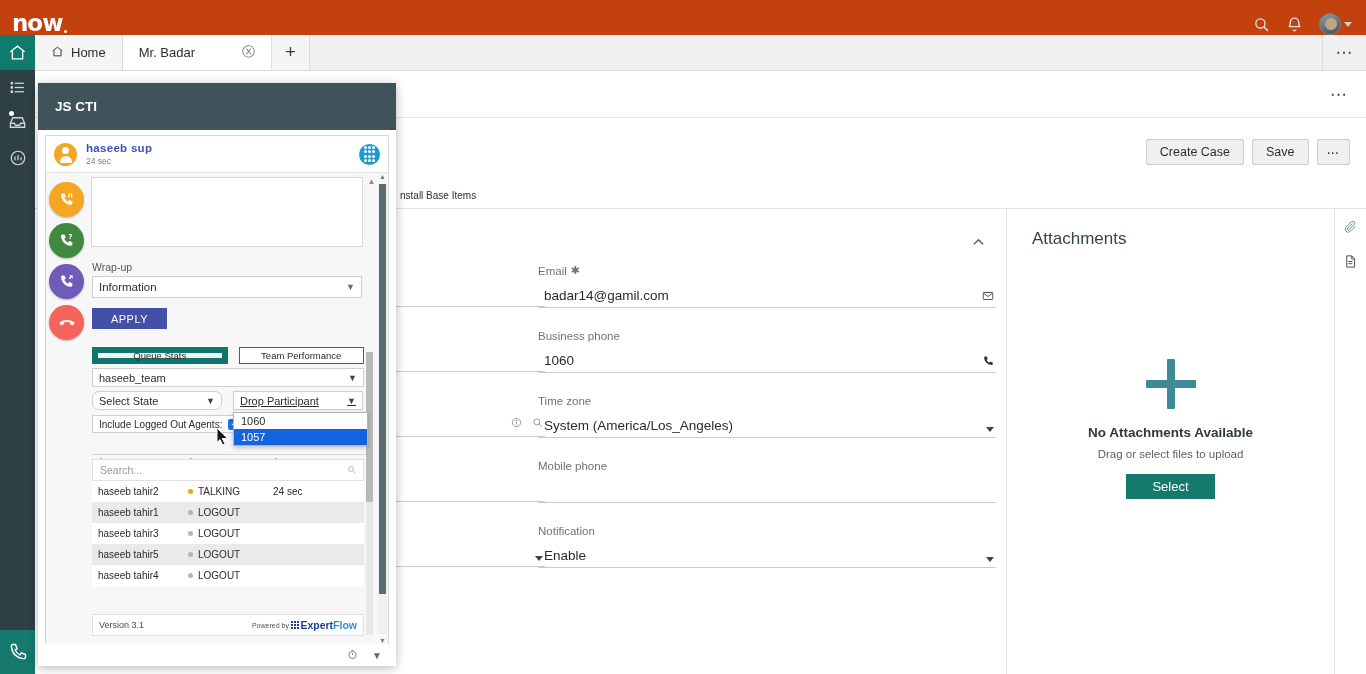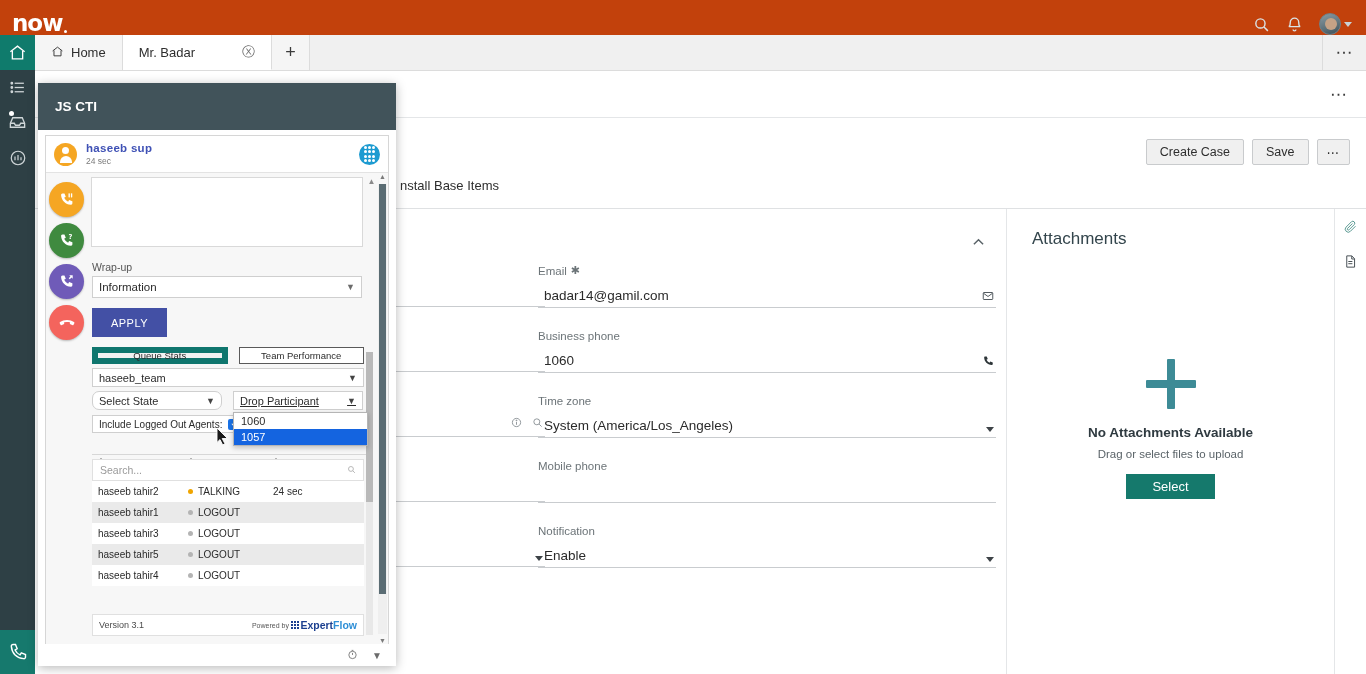--- a/index.html
+++ b/index.html
@@ -129,22 +129,22 @@
     background: #f0f0f0; border: 1px solid #c9cbcd; border-radius: 2px;
     font-family: "Liberation Sans", sans-serif;
     cursor: pointer; white-space: nowrap; margin-top: 24px;
   }
   .btn-std.more { padding: 0 9px; letter-spacing: 1px; }
 
   
   .sub-tabs {
     position: absolute; left: 35px; top: 178px; width: 1331px; height: 31px;
     border-bottom: 1px solid #dfe1e3;
-    display: flex; 
-    font-size: 13px; color: #2e2e2e;
+    display: flex; align-items: flex-end;
+    font-size: 10px; color: #2e2e2e;
   }
   .sub-tab { padding: 0 10px 7px 10px; white-space: nowrap; }
 
   
   .content {
     position: absolute; left: 35px; top: 209px; width: 972px; height: 465px;
     background: #ffffff; border-right: 1px solid #e4e6e8;
   }
   .section-collapse {
     position: absolute; right: 22px; top: 26px;
@@ -298,21 +298,21 @@
   .wrapup-sel {
     position: absolute; left: 1px; top: 102px; width: 270px; height: 22px;
     background: #fff; border: 1px solid #cfcfcf;
     font-size: 11.5px; color: #2b2b2b;
     display: flex; align-items: center; padding: 0 6px;
   }
   .wrapup-sel .chev { margin-left: auto; color: #6b6b6b; font-size: 9px; }
 
   .apply-btn {
     position: absolute; left: 1px; top: 134px;
-    width: 75px; height: 29px; background: #4350a5; color: #fff;
+    width: 75px; height: 21px; background: #4350a5; color: #fff;
     border: none; font-size: 11px; letter-spacing: .5px;
     font-family: "Liberation Sans", sans-serif; cursor: pointer;
   }
 
   .stats-tabs {
     position: absolute; left: 1px; top: 173px; width: 272px;
     display: flex; gap: 11px;
   }
   .stat-tab {
     flex: 1; height: 17px; font-size: 9.5px; color: #2b2b2b;

